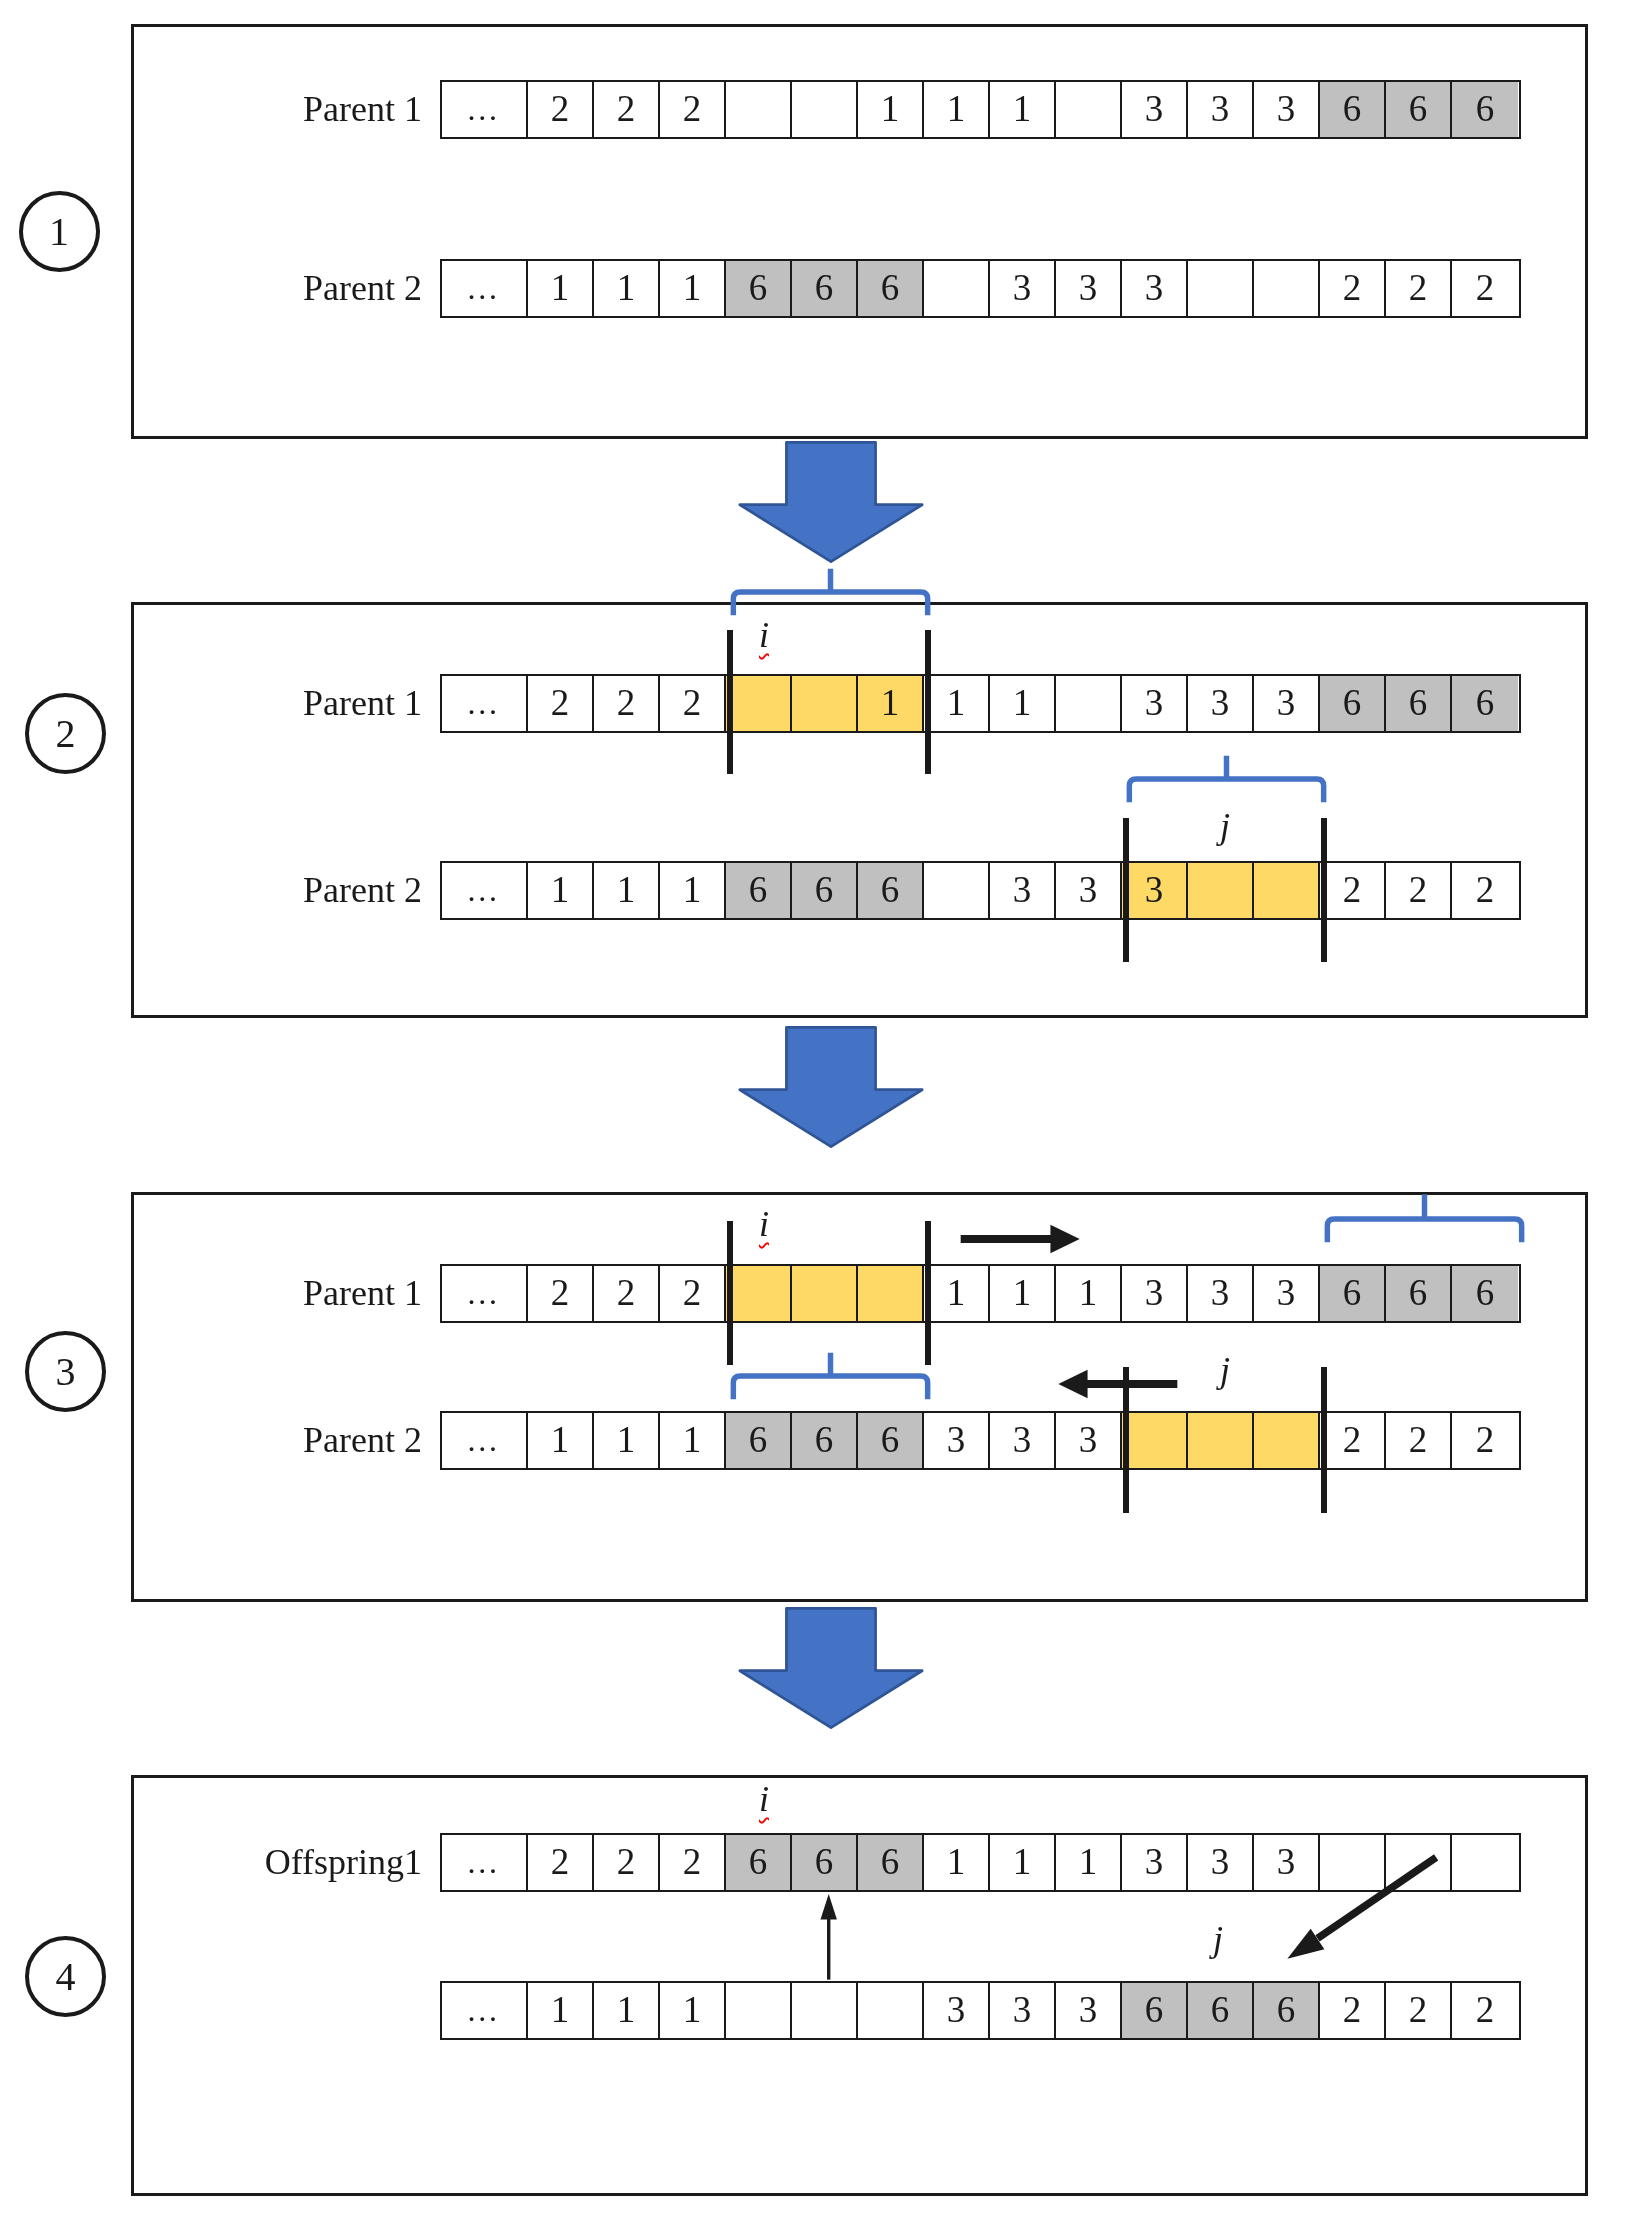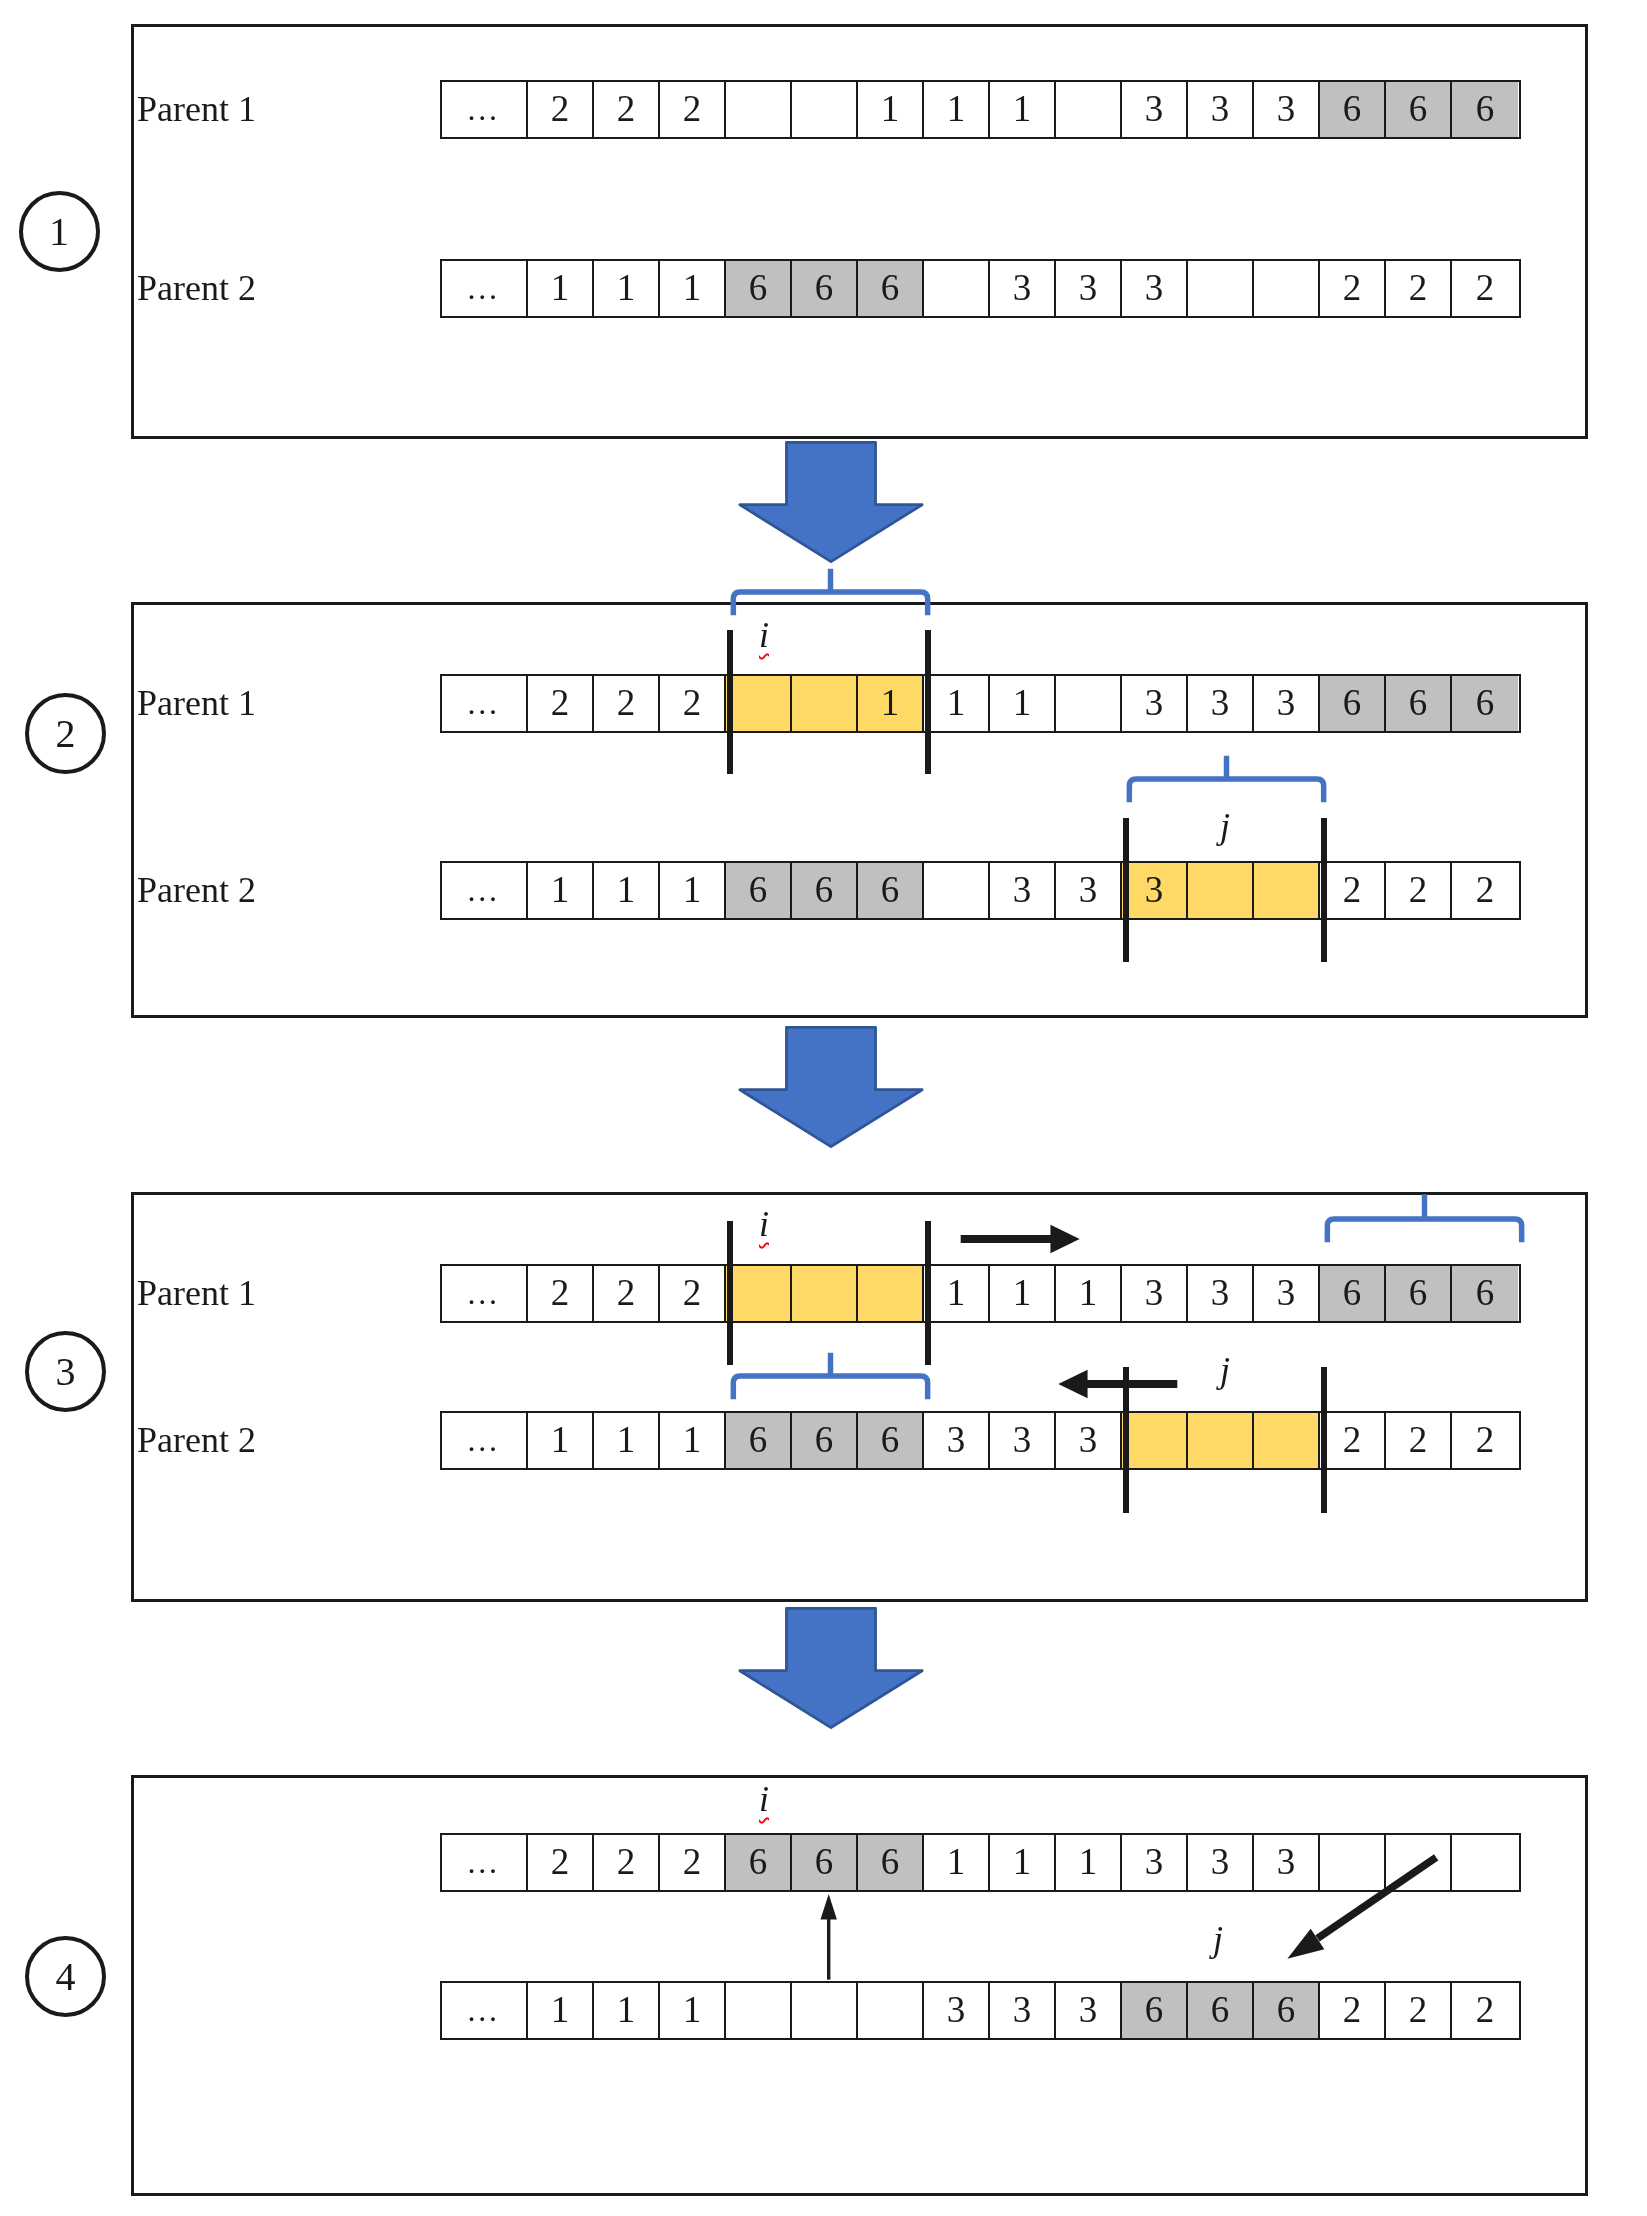--- a/index.html
+++ b/index.html
@@ -1,21 +1,21 @@
 <!DOCTYPE html>
 <html style="font-size:11px"><head>
 <meta charset="utf-8">
 <style>
   html,body{margin:0;padding:0;background:#fff;}
   #page{position:relative;width:1647px;height:2216px;background:#ffffff;
         font-family:"Liberation Serif", serif;color:#1a1a1a;overflow:hidden;}
   .panel{position:absolute;left:131px;width:1457px;border:3.4px solid #1a1a1a;box-sizing:border-box;background:#fff;}
   .badge{position:absolute;width:81px;height:81px;border:4.8px solid #1a1a1a;border-radius:50%;
          display:flex;align-items:center;justify-content:center;font-size:40px;background:#fff;box-sizing:border-box;}
-  .row-label{position:absolute;left:137px;width:285px;text-align:left;font-size:36px;height:59px;line-height:59px;white-space:nowrap;}
+  .row-label{position:absolute;left:137px;width:285px;text-align:right;font-size:36px;height:59px;line-height:59px;white-space:nowrap;}
   .cells{position:absolute;left:440px;width:1081px;height:59px;display:flex;border:2.7px solid #1a1a1a;box-sizing:border-box;background:#fff;}
   .cell{flex:0 0 66px;box-sizing:border-box;border-right:2.1px solid #1a1a1a;
         font-size:37px;line-height:54px;text-align:center;overflow:hidden;}
   .cell:first-child{flex:0 0 86px;font-size:32px;letter-spacing:3.4px;}
   .cell:last-child{border-right:none;}
   .cell.g{background:#C0C0C0;}
   .cell.y{background:#FFD966;}
   .selbar{position:absolute;width:6.2px;background:#1a1a1a;}
   .mk{position:absolute;width:44px;text-align:center;font-style:italic;font-size:36px;line-height:40px;}
   .mk-i{text-decoration:underline wavy 2.1px #FF0000;text-underline-offset:6.2px;}
@@ -221,20 +221,21 @@
       <polygon points="47,4 4,25 47,46" fill="#1a1a1a"></polygon>
     </svg>
   </div>
 
   <div class="ov" style="left:738px;top:1607px;">
     <svg width="186" height="122" viewBox="0 0 270 178">
       <polygon points="70,2 200,2 200,93 268,93 135,176 2,93 70,93" fill="#4472C4" stroke="#2F5597" stroke-width="4" stroke-linejoin="round"></polygon>
     </svg>
   </div>
 
+  <div class="row-label" style="top:1833px;">Offspring1</div>
   <div class="cells" style="top:1833px;">
       <div class="cell">…</div>
       <div class="cell">2</div>
       <div class="cell">2</div>
       <div class="cell">2</div>
       <div class="cell g">6</div>
       <div class="cell g">6</div>
       <div class="cell g">6</div>
       <div class="cell">1</div>
       <div class="cell">1</div>

